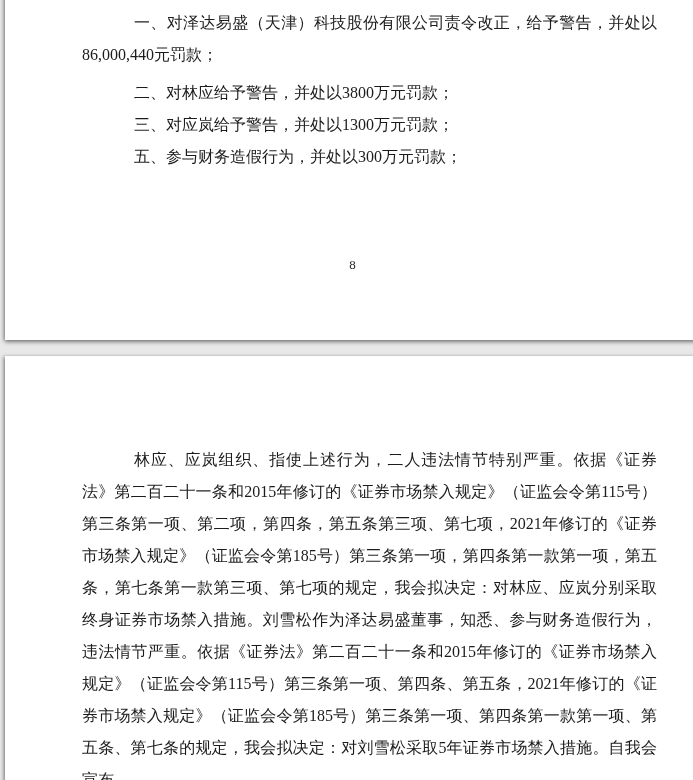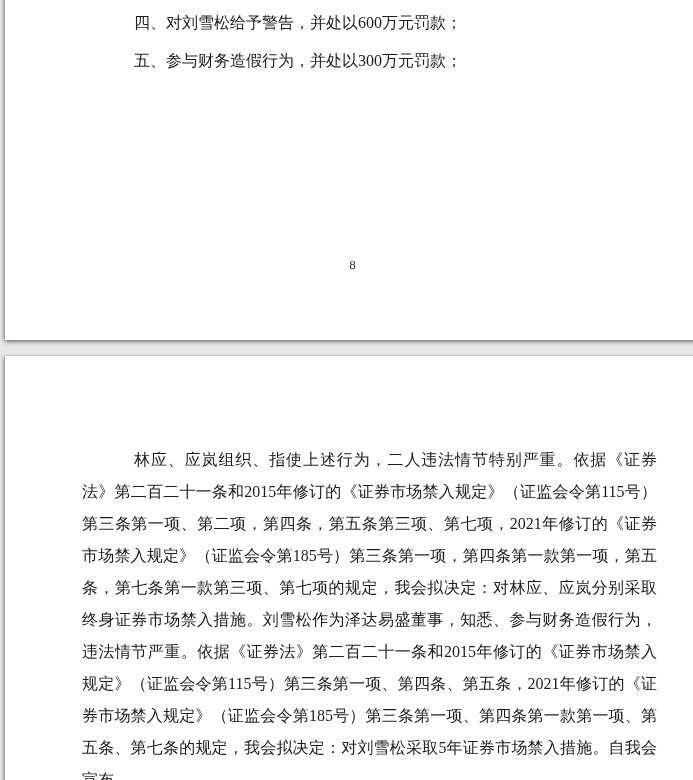--- a/index.html
+++ b/index.html
@@ -60,21 +60,23 @@
     color: #2a2a2a;
   }
 </style>
 </head>
 <body>
 
 <div style="position:absolute; inset:0;">
 
   <div class="page page-top">
     <div class="content penalty-list">
-      <p class="body-text">四、对刘雪松给予警告，并处以600万元罚款；</p>
+      <p class="body-text">一、对泽达易盛（天津）科技股份有限公司责令改正，给予警告，并处以86,000,440元罚款；</p>
+      <p class="body-text">二、对林应给予警告，并处以3800万元罚款；</p>
+      <p class="body-text">三、对应岚给予警告，并处以1300万元罚款；</p>
       <p class="body-text">五、参与财务造假行为，并处以300万元罚款；</p>
     </div>
     <div class="page-number">8</div>
   </div>
 
   <div class="page page-bottom">
     <div class="content">
       <p class="body-text">林应、应岚组织、指使上述行为，二人违法情节特别严重。依据《证券法》第二百二十一条和2015年修订的《证券市场禁入规定》（证监会令第115号）第三条第一项、第二项，第四条，第五条第三项、第七项，2021年修订的《证券市场禁入规定》（证监会令第185号）第三条第一项，第四条第一款第一项，第五条，第七条第一款第三项、第七项的规定，我会拟决定：对林应、应岚分别采取终身证券市场禁入措施。刘雪松作为泽达易盛董事，知悉、参与财务造假行为，违法情节严重。依据《证券法》第二百二十一条和2015年修订的《证券市场禁入规定》（证监会令第115号）第三条第一项、第四条、第五条，2021年修订的《证券市场禁入规定》（证监会令第185号）第三条第一项、第四条第一款第一项、第五条、第七条的规定，我会拟决定：对刘雪松采取5年证券市场禁入措施。自我会宣布</p>
     </div>
   </div>

